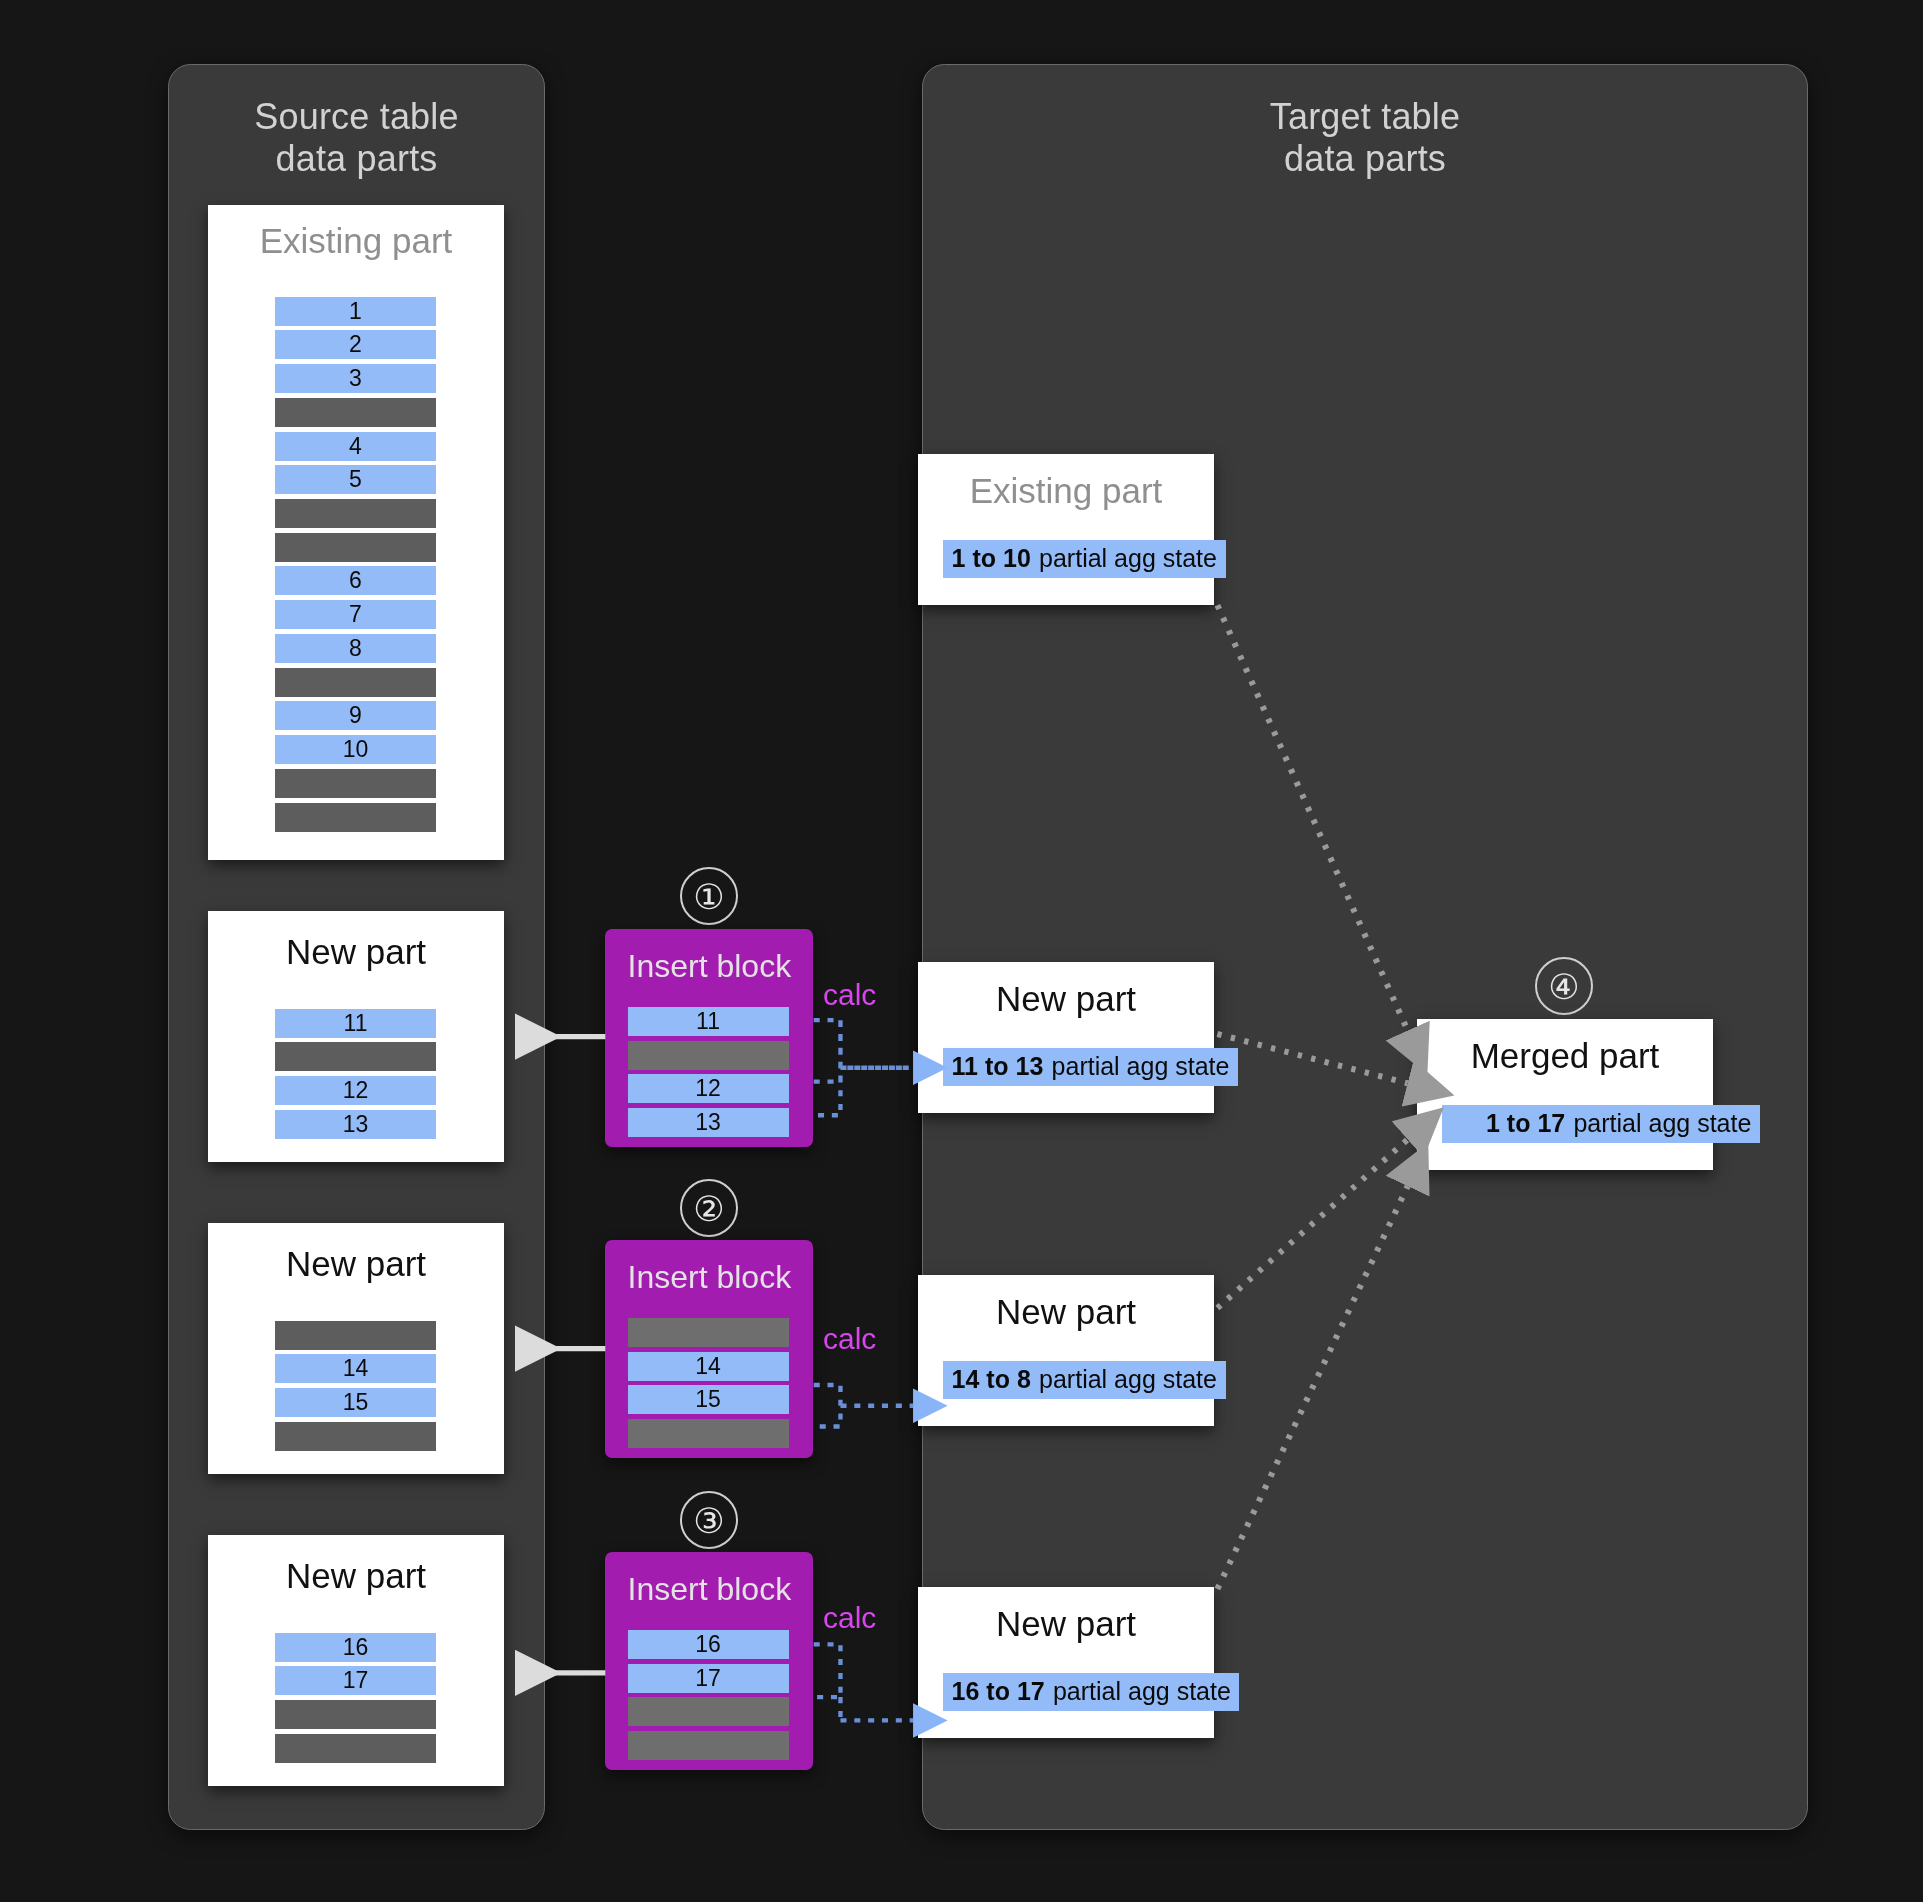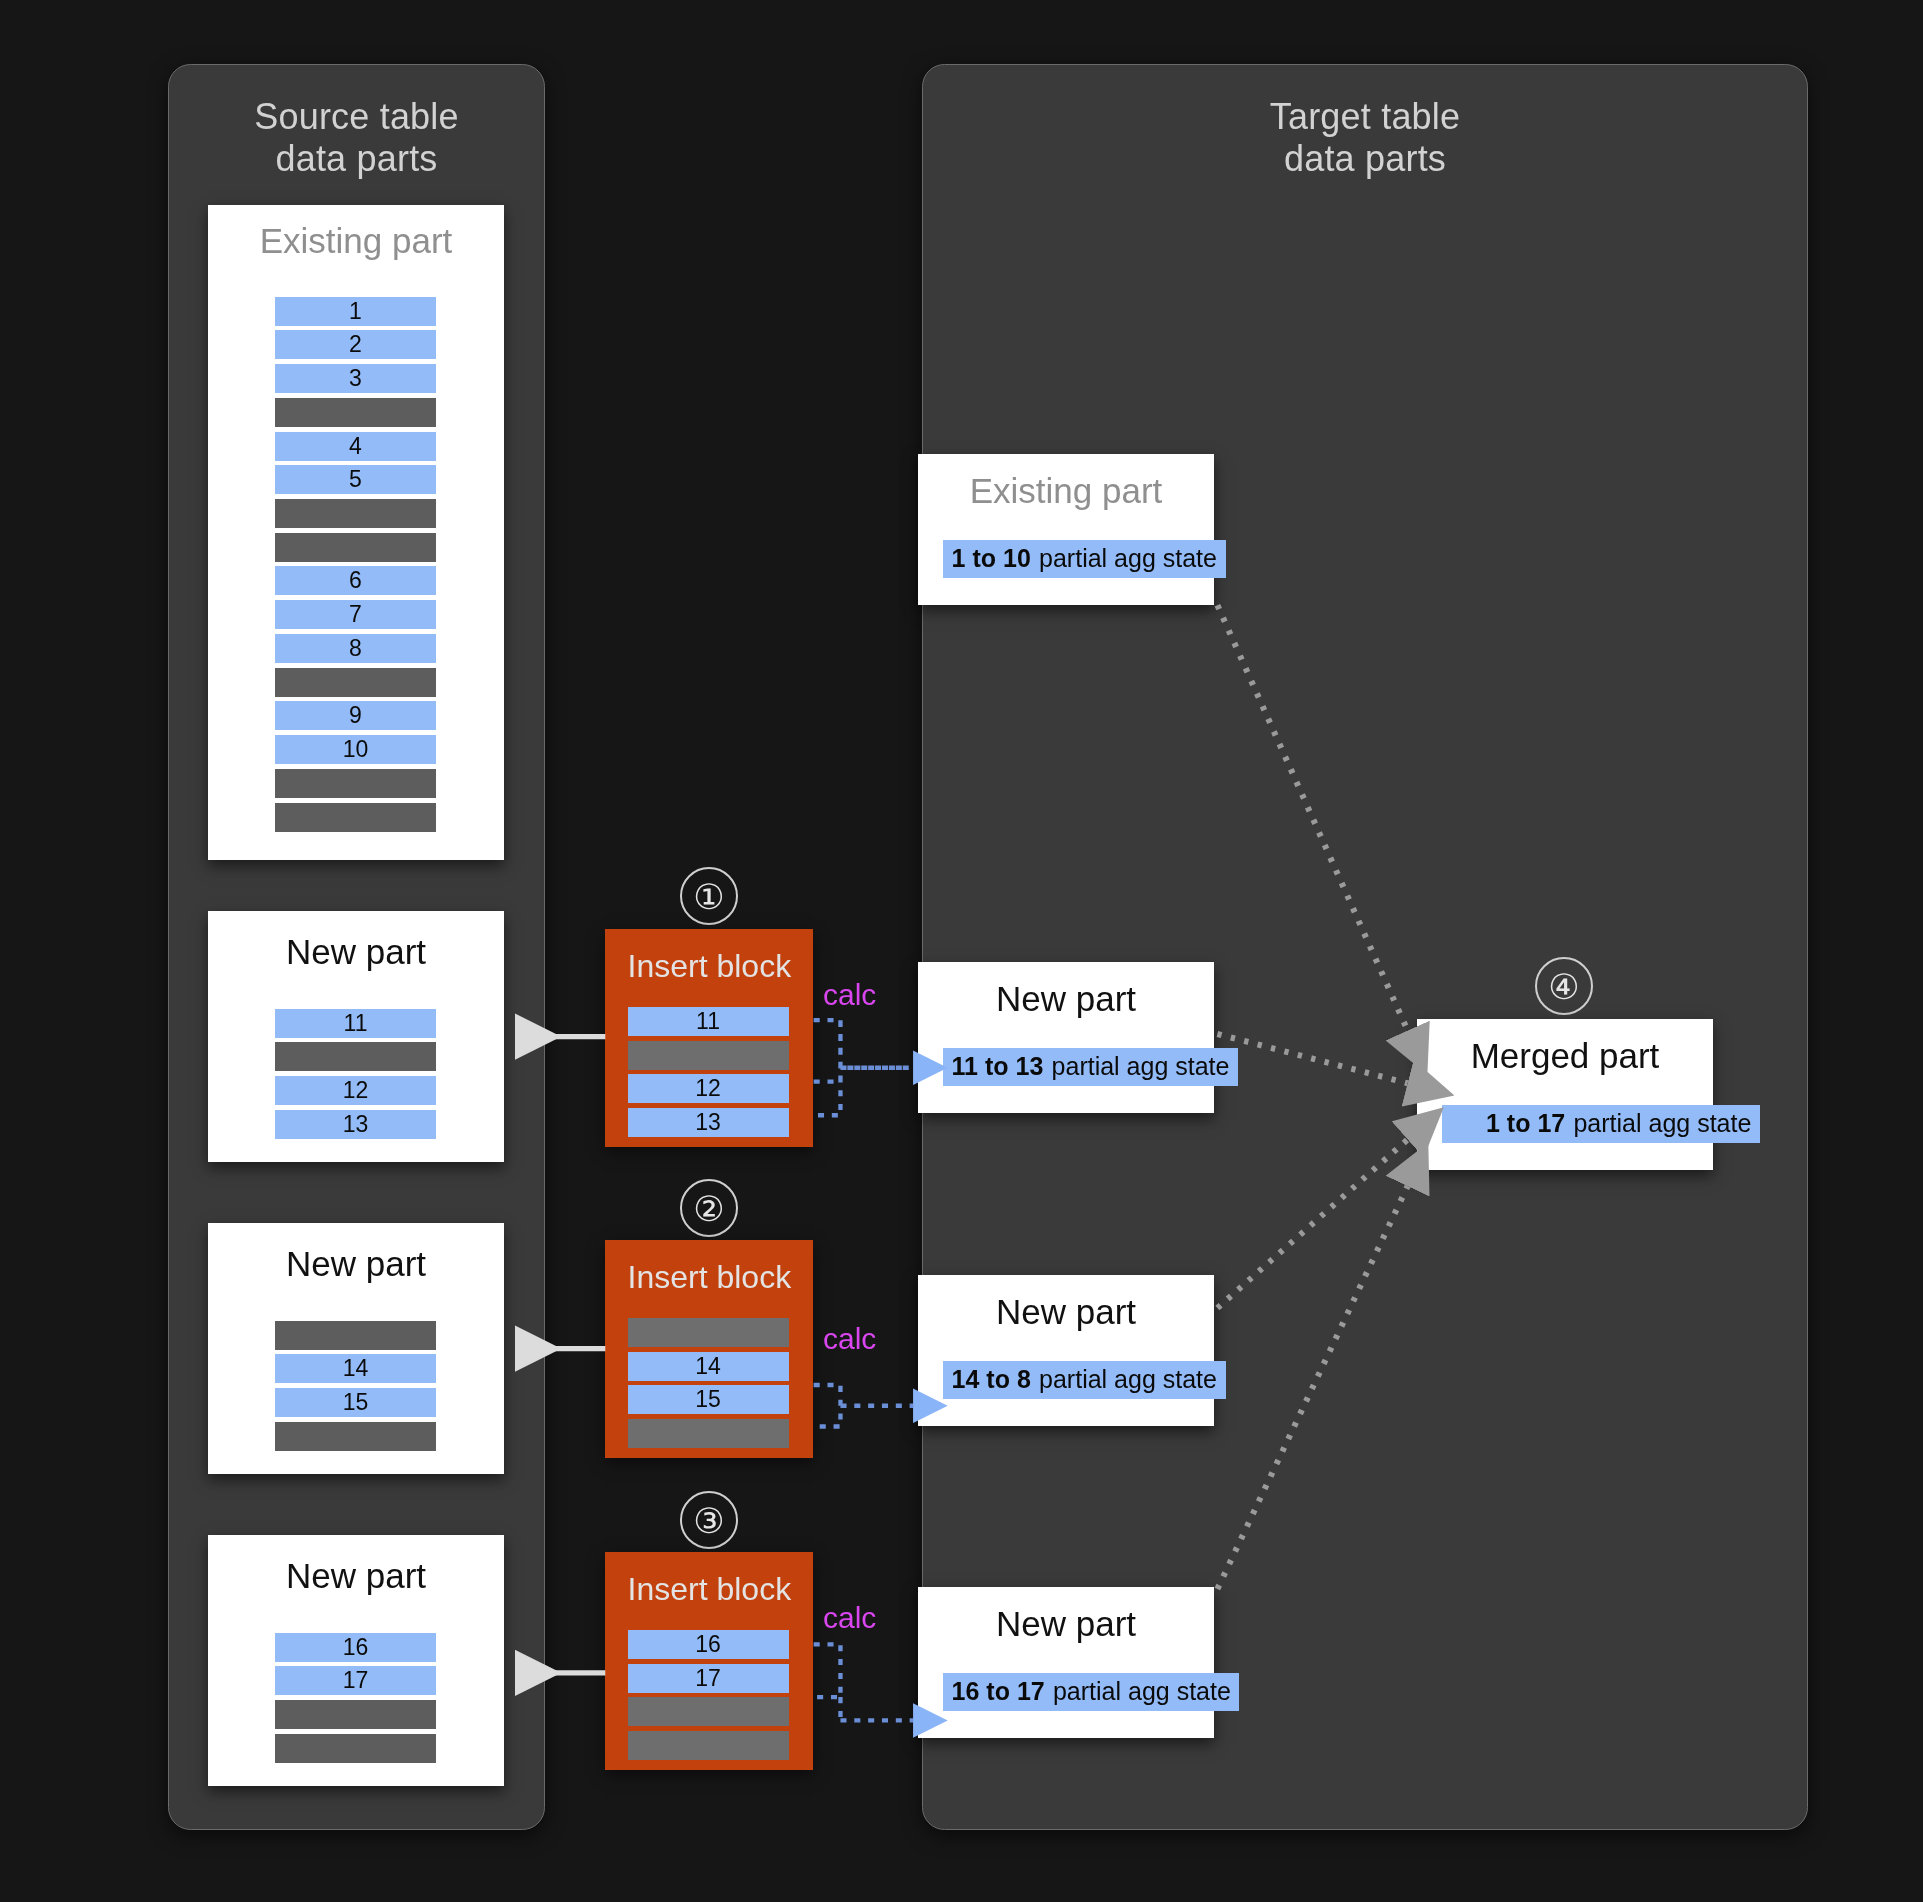--- a/index.html
+++ b/index.html
@@ -37,22 +37,23 @@
   .part-title.muted{color:#8f8f8f;}
 
   
   .row{position:absolute;display:flex;align-items:center;justify-content:center;}
   .row.blue{background:#93bbf7;color:#0b0b0b;font-size:23px;}
   .row.gray{background:#5d5d5d;}
   .row.gray2{background:#6e6e6e;}
 
   
   .iblock{
-    position:absolute;background:#c2410c;
+    position:absolute;background:#a21caf;
     box-shadow:0 5.2px 14px rgba(0,0,0,.5);
+    border-radius:7px;
   }
   .iblock-title{
     position:absolute;left:22.5px;top:19px;color:#e3e3e3;font-size:32px;
     white-space:nowrap;
   }
   .circnum{
     position:absolute;width:54px;height:54px;border-radius:50%;
     border:2.6px solid #cfcfcf;color:#e6e6e6;font-size:35px;
     display:flex;align-items:center;justify-content:center;
     line-height:1;

